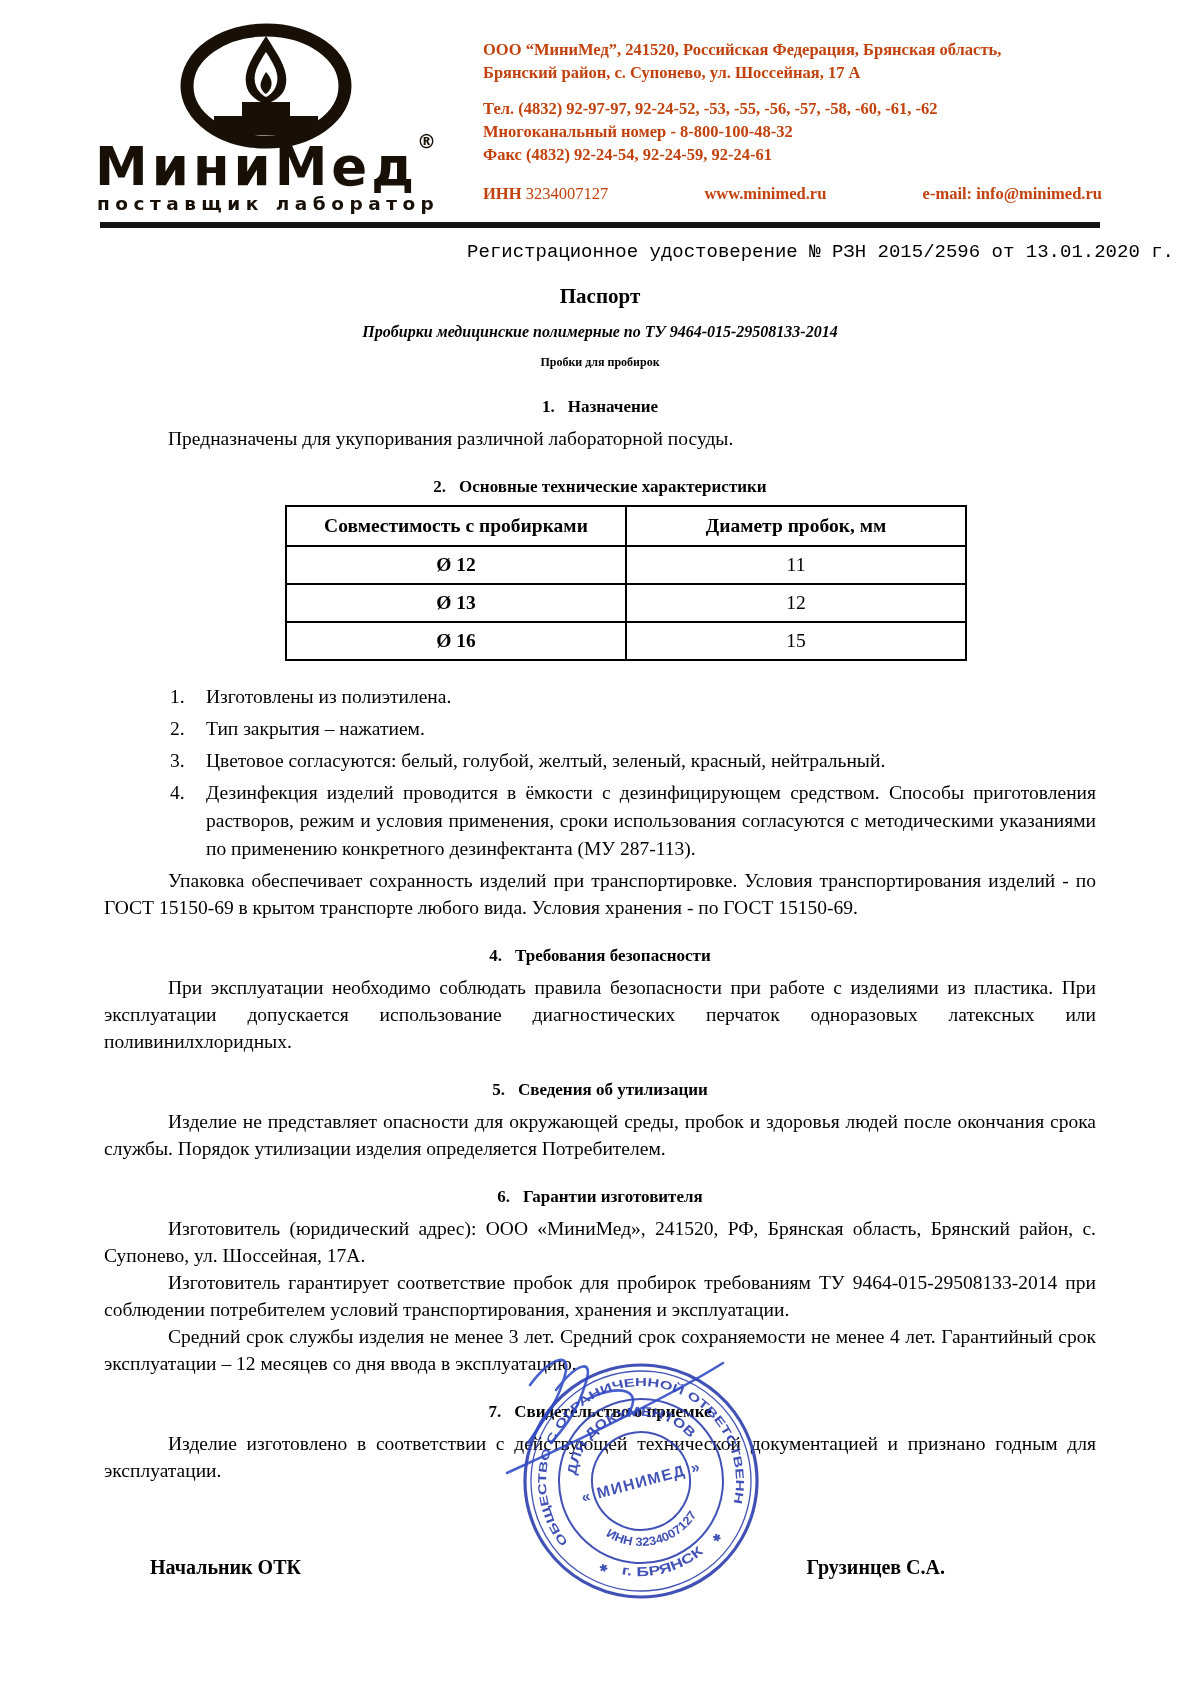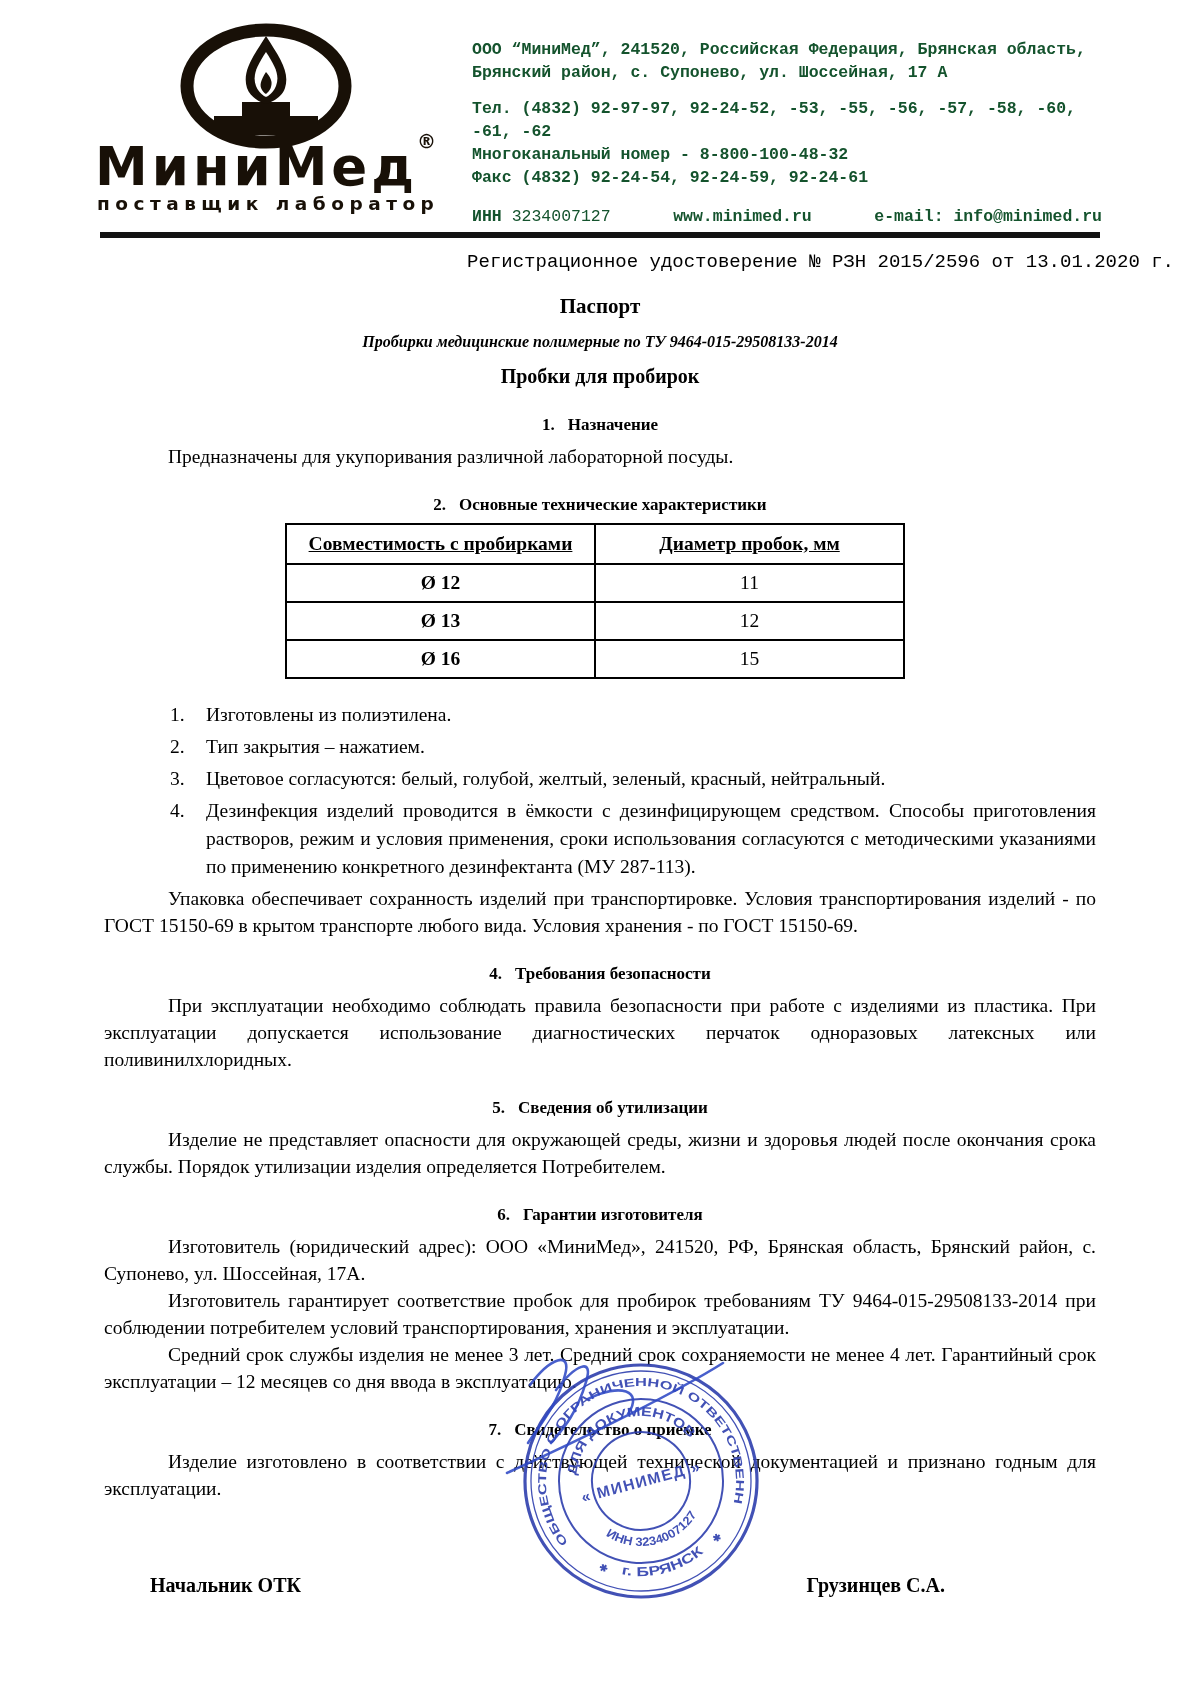--- a/index.html
+++ b/index.html
@@ -6,48 +6,48 @@
   html,body { background:#ffffff; }
   .page {
     position:relative; width:1200px; height:1697px; margin:0 auto;
     background:#ffffff; color:#000;
     font-family:"Liberation Serif", serif; overflow:hidden;
   }
   
   .header { display:flex; padding:22px 96px 0 95px; }
   .logo-box { width:345px; flex:none; }
   .hinfo {
-    flex:1; margin-left:32px; padding-top:16px;
-    font-family:Liberation Mono, monospace; font-weight:700;
-    font-size:16.5px; line-height:23px; color:#14532d;
+    flex:1; margin-left:43px; padding-top:16px;
+    font-family:Liberation Serif, serif; font-weight:700;
+    font-size:16.5px; line-height:23px; color:#c2410c;
   }
   .hblock { margin-bottom:13px; }
   .inn-row { display:flex; justify-content:space-between; margin-top:16px; padding-right:2px; }
   .inn-pair .inn-val { font-weight:400; }
   .rule { height:6px; background:#131313; margin:4px 100px 0 100px; }
   
   .reg-line { margin:13px 26px 0 100px; text-align:right; font-size:19px;font-family:Liberation Mono, monospace; }
   .doc-title { margin-top:21px; text-align:center; font-size:21px; font-weight:700; }
   .doc-sub { margin-top:14px; text-align:center; font-size:16px; font-weight:700; font-style:italic; }
-  .doc-prod { margin-top:14px; text-align:center; font-size:20px; font-weight:700; }
+  .doc-prod { margin-top:14px; text-align:center; font-size:12px; font-weight:700; }
   
   .sec-h { margin-top:25px; margin-bottom:8px; text-align:center; font-size:17px; font-weight:700; }
   .sec-h .sec-num { margin-right:13px; }
   .para {
     margin:0 104px; font-size:19.5px; line-height:27px;
     text-align:justify; text-indent:64px;
   }
   .para + .para { margin-top:0; }
   
   .spec-table { border-collapse:collapse; margin:8px 0 0 285px; table-layout:fixed; }
   .spec-table th, .spec-table td {
     border:2px solid #000; text-align:center; vertical-align:middle;
     font-size:19.5px; padding:0 6px;
   }
-  .spec-table th { width:309px; height:40px; font-weight:700;text-decoration:underline; }
+  .spec-table th { width:340px; height:40px; font-weight:700; }
   .spec-table td { height:38px; }
   .spec-table td.c1 { font-weight:700; }
   
   .features { margin-top:22px; }
   .feat { display:flex; margin:0 104px 4px 170px; font-size:19.5px; line-height:28px; }
   .feat-num { flex:none; width:36px; }
   .feat-txt { flex:1; text-align:justify; }
   
   .sig-row {
     display:flex; justify-content:space-between;
@@ -153,21 +153,21 @@
   <p class="para">Упаковка обеспечивает сохранность изделий при транспортировке. Условия транспортирования изделий - по ГОСТ 15150-69 в крытом транспорте любого вида. Условия хранения - по  ГОСТ 15150-69.</p>
 
   <div class="sec-h">
     <span class="sec-num">4.</span><span>Требования безопасности</span>
   </div>
   <p class="para">При эксплуатации необходимо соблюдать правила безопасности при работе с изделиями из пластика. При эксплуатации допускается использование диагностических перчаток одноразовых латексных или поливинилхлоридных.</p>
 
   <div class="sec-h">
     <span class="sec-num">5.</span><span>Сведения об утилизации</span>
   </div>
-  <p class="para">Изделие не представляет опасности для окружающей среды, жизни и здоровья людей после окончания срока  службы.  Порядок утилизации изделия определяется  Потребителем.</p>
+  <p class="para">Изделие не представляет опасности для окружающей среды, пробок и здоровья людей после окончания срока  службы.  Порядок утилизации изделия определяется  Потребителем.</p>
 
   <div class="sec-h">
     <span class="sec-num">6.</span><span>Гарантии изготовителя</span>
   </div>
   <p class="para">Изготовитель (юридический адрес): ООО «МиниМед», 241520, РФ, Брянская область, Брянский район, с. Супонево, ул. Шоссейная, 17А.</p>
   <p class="para">Изготовитель гарантирует соответствие пробок для пробирок требованиям ТУ 9464-015-29508133-2014 при соблюдении потребителем условий транспортирования, хранения и эксплуатации.</p>
   <p class="para">Средний срок службы изделия не менее 3 лет. Средний срок сохраняемости не менее 4 лет. Гарантийный срок эксплуатации – 12 месяцев со дня ввода в эксплуатацию.</p>
 
   <div class="sec-h">
     <span class="sec-num">7.</span><span>Свидетельство о приемке</span>

